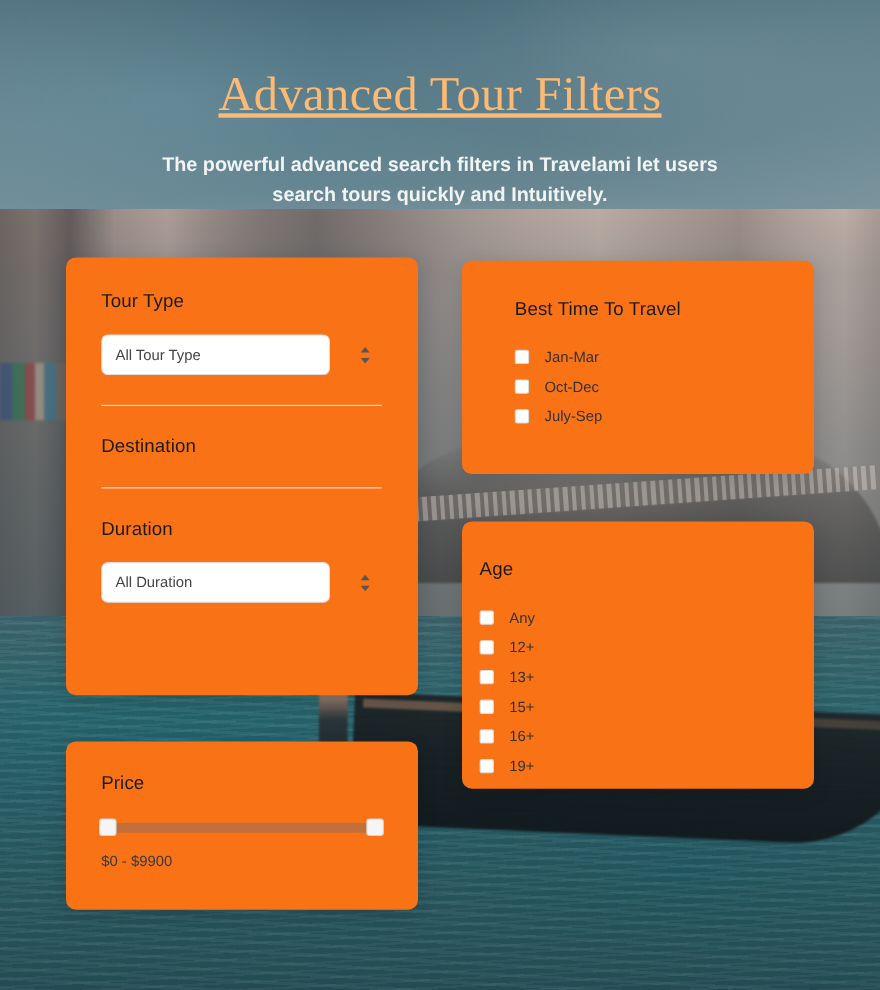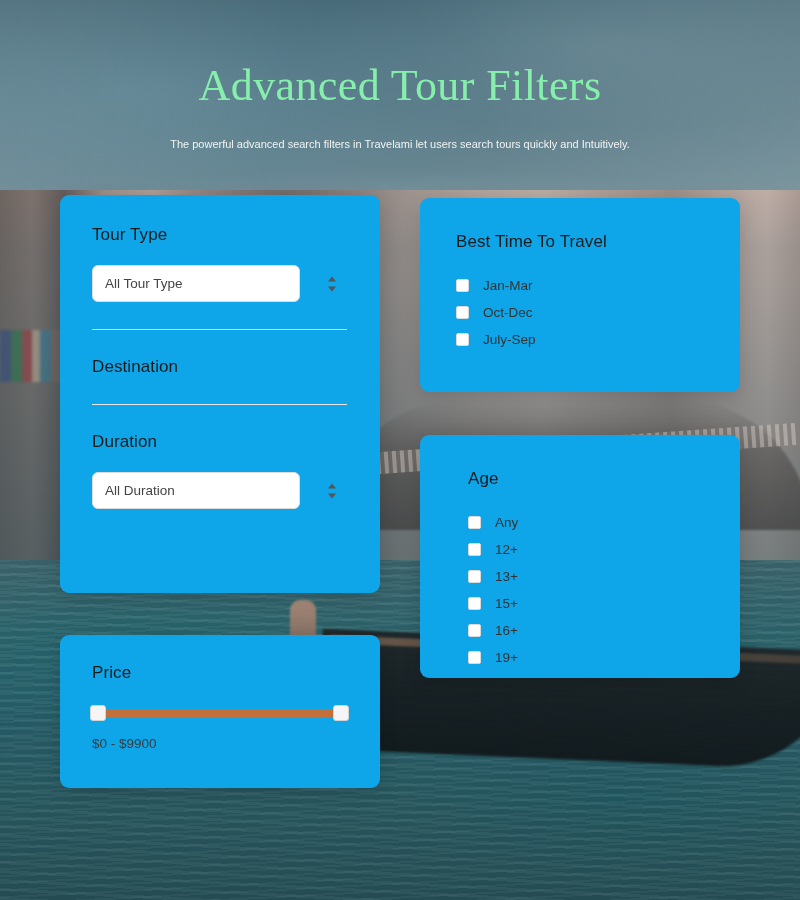--- a/index.html
+++ b/index.html
@@ -163,53 +163,54 @@
 
   
   .page { position: relative; z-index: 2; width: 800px; height: 900px; }
 
   .hero { padding-top: 62px; text-align: center; }
 
   .hero-title {
     font-family: "Liberation Serif", "DejaVu Serif", serif;
     font-size: 44px;
     font-weight: 400;
-    color: #86efac;
+    color: #fdba74;
     letter-spacing: 0.4px;
     line-height: 1.1;
+    text-decoration: underline;
   }
 
   .hero-sub {
     margin: 26px auto 0;
     width: 560px;
-    font-size: 11px;
+    font-size: 18px;
     line-height: 1.55;
     color: #f2f4f4;
-    font-weight: 400;
+    font-weight: 700;
   }
 
   
   .cards { position: relative; margin-top: 42px; height: 620px; }
 
   .card {
     position: absolute;
-    background: #0ea5e9;
+    background: #f97316;
     border-radius: 9px;
     box-shadow: 0 4px 18px rgba(0,0,0,0.13);
   }
 
   .card-left    { left: 60px;  top: 0px;   width: 320px; height: 398px; }
   .card-price   { left: 60px;  top: 440px; width: 320px; height: 153px; }
   .card-season  { left: 420px; top: 3px;   width: 320px; height: 194px; }
   .card-age     { left: 420px; top: 240px; width: 320px; height: 243px; }
 
   .card-inner { padding: 30px 32px; }
   .card-price .card-inner { padding: 28px 32px 24px; }
-  .card-season .card-inner { padding: 34px 36px 28px; }
-  .card-age .card-inner { padding: 34px 48px 26px; }
+  .card-season .card-inner { padding: 34px 48px 28px; }
+  .card-age .card-inner { padding: 34px 16px 26px; }
 
   .group-title {
     font-size: 17px;
     font-weight: 400;
     color: #1b1b1b;
     letter-spacing: 0.1px;
   }
 
   
   .select-wrap {

